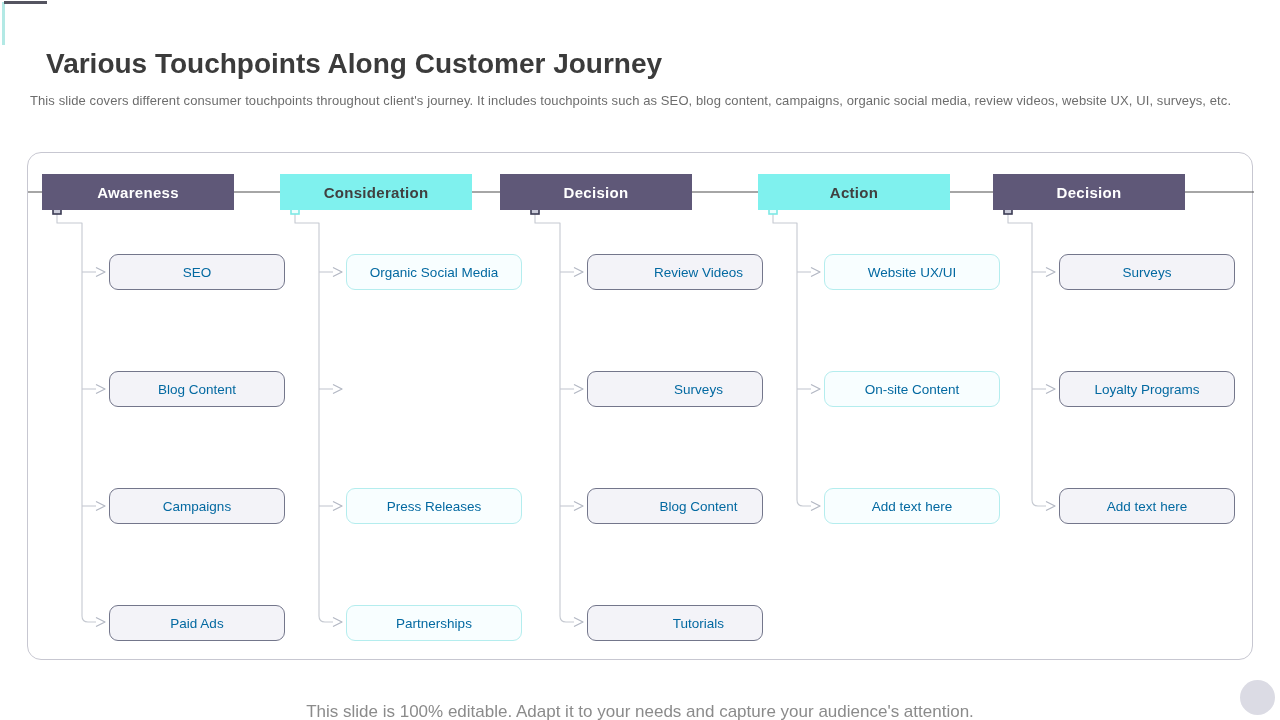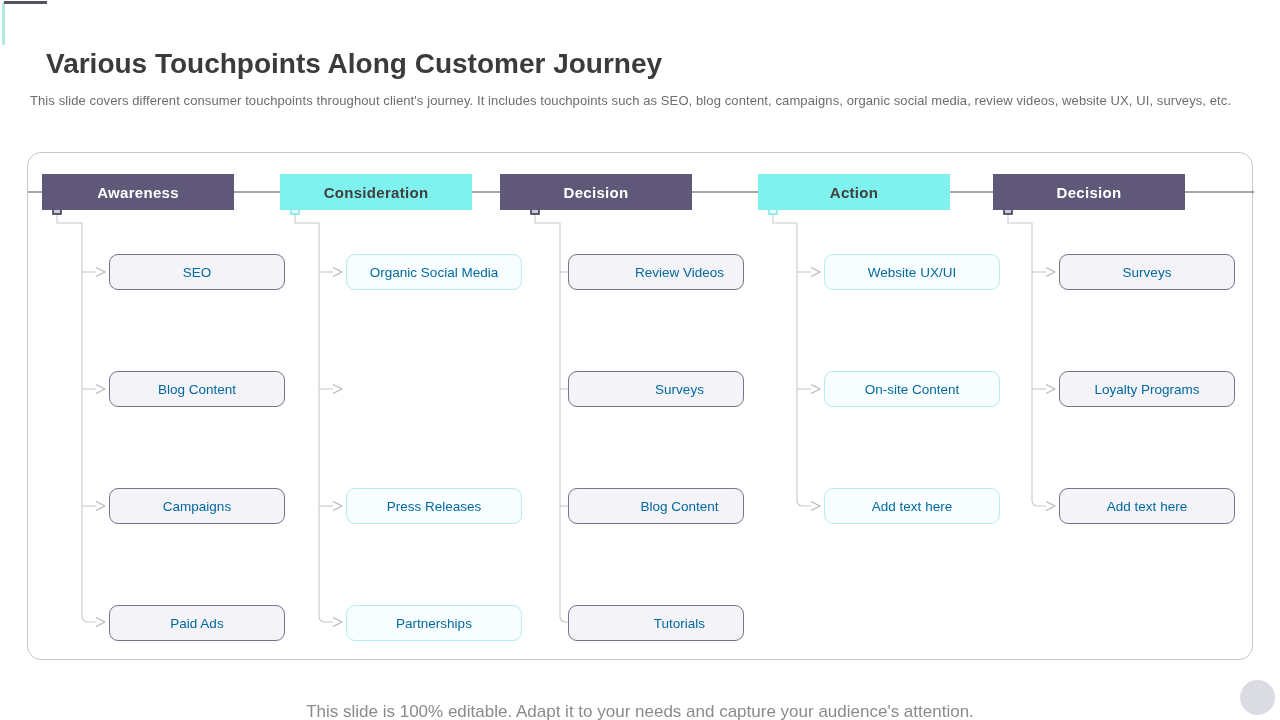--- a/index.html
+++ b/index.html
@@ -34,21 +34,21 @@
   .hdr.purple{background:#5f5878;color:#ffffff;}
   .hdr.cyan{background:#7ff1ee;color:#404040;}
   .h0{left:14px;} .h1{left:252px;} .h2{left:472px;} .h3{left:730px;} .h4{left:965px;}
 
   .box{
     position:absolute;width:176px;height:36px;z-index:2;border-radius:9px;box-sizing:border-box;
     display:flex;align-items:center;justify-content:center;
     font-size:13.5px;color:#0369a1;background:#f3f3f8;border:1.4px solid #73768b;
   }
   .box.cyanbox{background:#f8feff;border:1.4px solid #b4edee;}
-  .c0{left:81px;} .c1{left:318px;} .c2{left:540px;padding-left:47px;} .c3{left:796px;} .c4{left:1031px;}
+  .c0{left:81px;} .c1{left:318px;} .c2{left:559px;padding-left:47px;} .c3{left:796px;} .c4{left:1031px;}
   .r0{top:101px;} .r1{top:218px;} .r2{top:335px;} .r3{top:452px;}
 
   .footer-note{
     position:absolute;left:0;top:702px;width:1280px;margin:0;text-align:center;
     font-size:17px;color:#8b8b8b;
   }
   .corner-circle{
     position:absolute;left:1240px;top:680px;width:35px;height:35px;border-radius:50%;
     background:#dbdbe4;
   }

